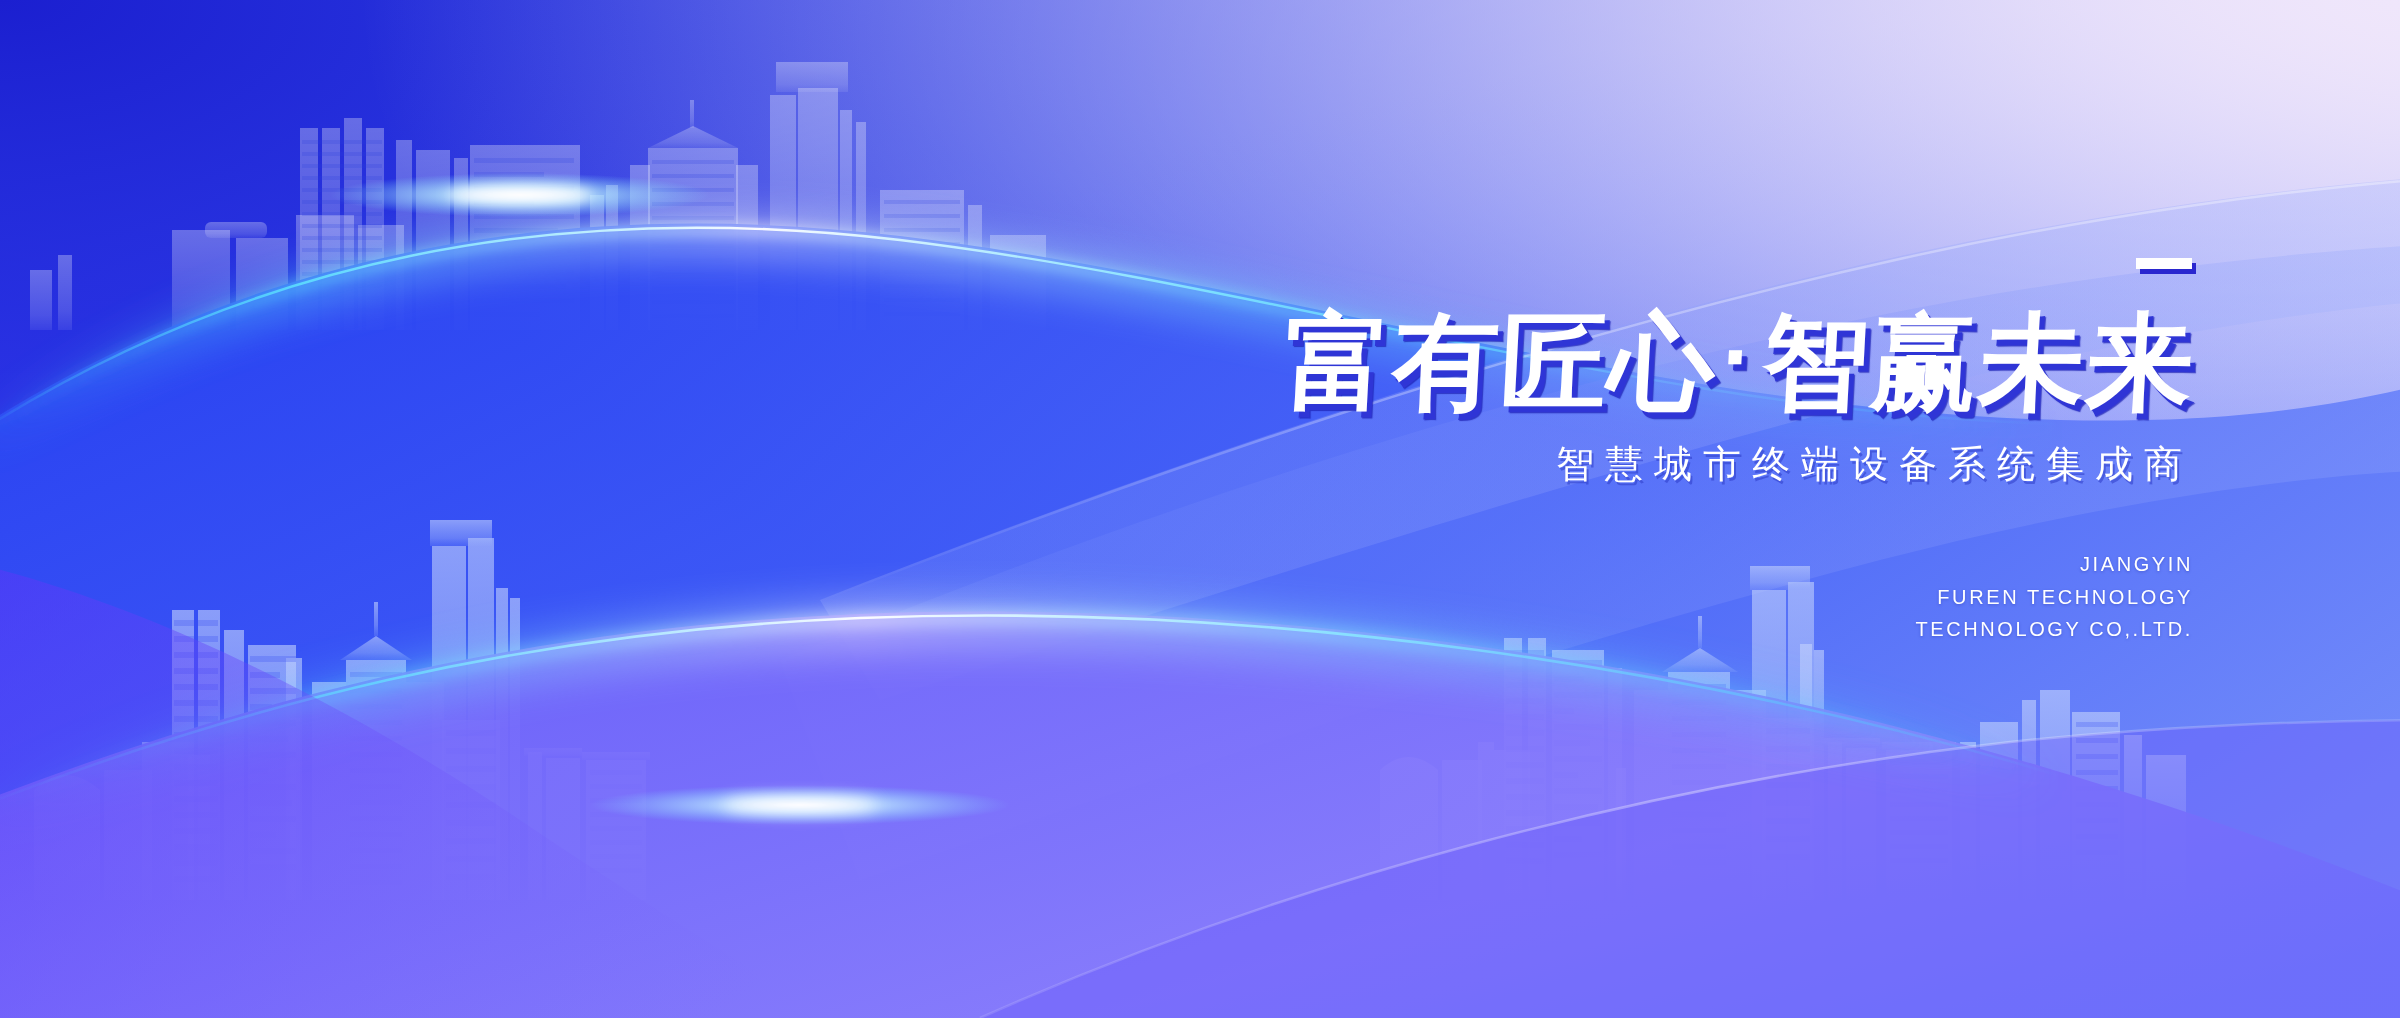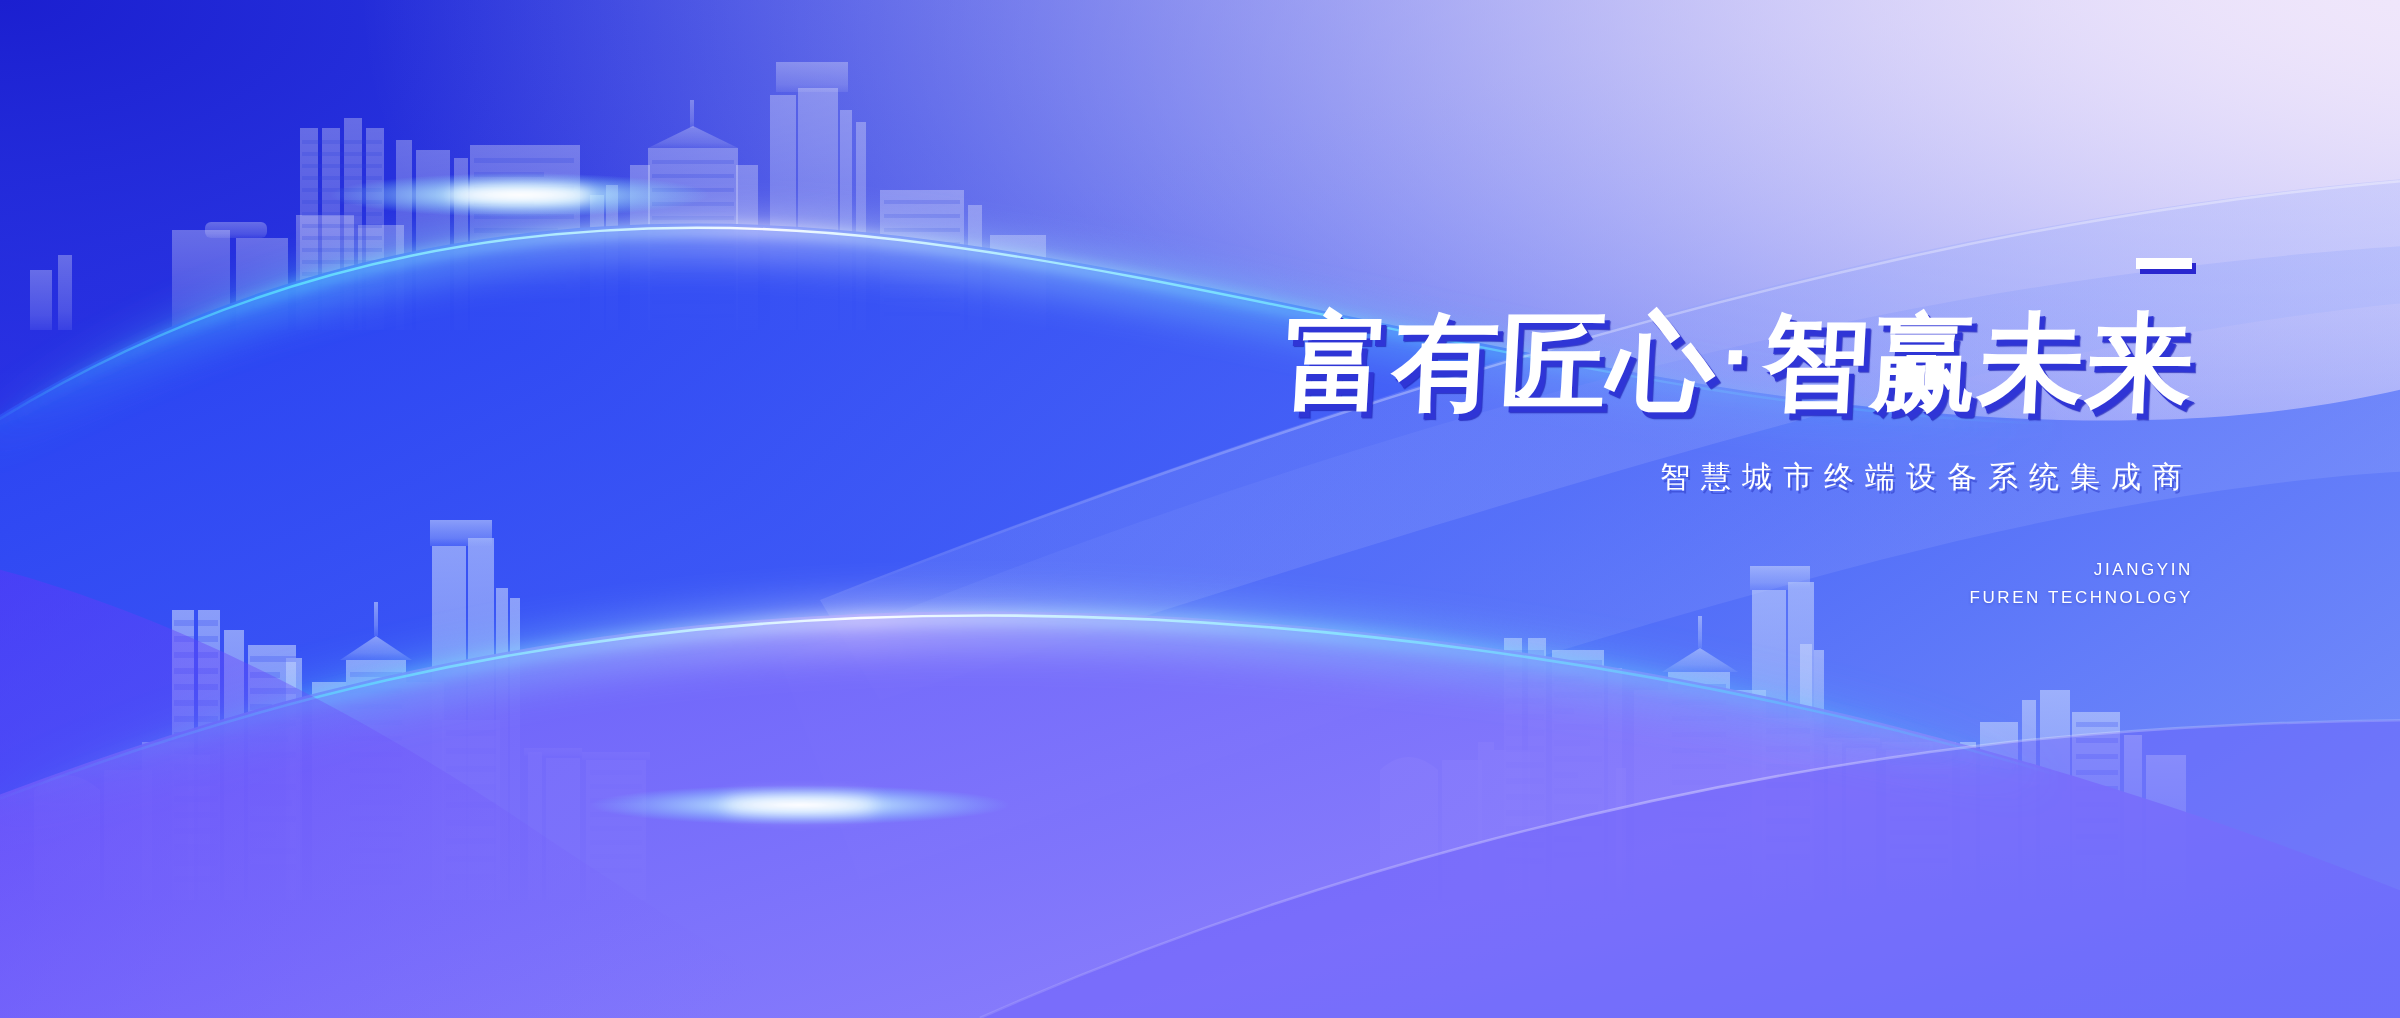--- a/index.html
+++ b/index.html
@@ -58,32 +58,32 @@
     transform: skewX(-3deg);
     transform-origin: right center;
   }
   #headline .sep {
     font-size: 74px;
     vertical-align: 16px;
     letter-spacing: 10px;
     margin: 0 4px;
   }
   #subtitle {
-    margin-top: 38px;
-    font-size: 30px;
+    margin-top: 20px;
+    font-size: 38px;
     font-weight: 400;
     color: #ffffff;
     letter-spacing: 11px;
     white-space: nowrap;
     text-shadow: 2px 3px 0 rgba(45,60,200,.55);
     padding-right: 2px;
   }
   #company-en {
     margin-top: 58px;
-    font-size: 17px;
+    font-size: 20px;
     line-height: 1.62;
     color: #ffffff;
     letter-spacing: 2.6px;
     font-weight: 400;
     white-space: nowrap;
     text-shadow: 0 1px 3px rgba(30,40,150,.35);
     padding-right: 2px;
   }
   #company-en div { display: block; }
 </style>
@@ -674,16 +674,17 @@
 
     <span id="dash-mark"></span>
 
     <div id="headline"><span>富有匠心</span><span class="sep">·</span><span>智赢未来</span></div>
 
     <div id="subtitle">智慧城市终端设备系统集成商</div>
 
     <div id="company-en">
       <div>JIANGYIN</div>
       <div>FUREN TECHNOLOGY</div>
+      <div>TECHNOLOGY CO,.LTD.</div>
     </div>
   </div>
 
 </div>
 
 </body></html>

